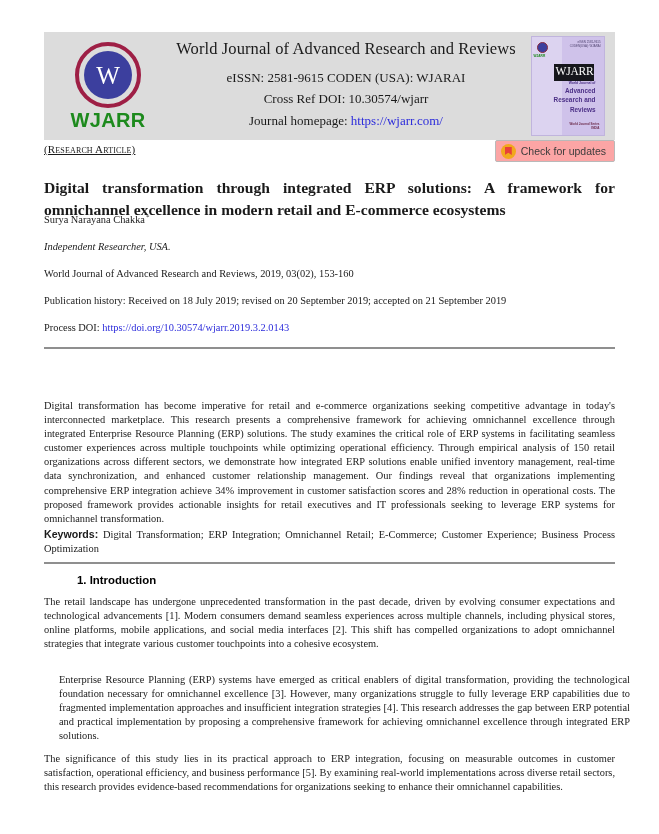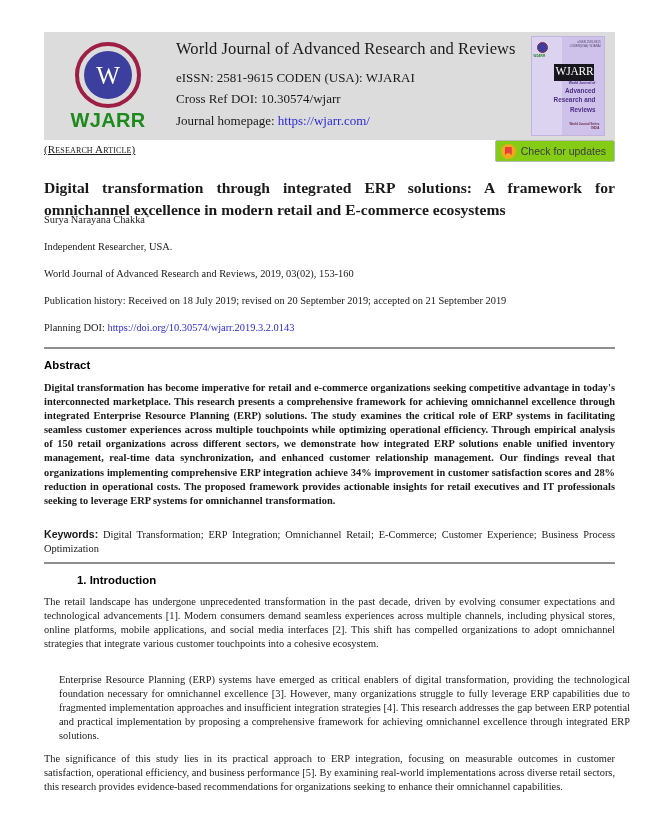--- a/index.html
+++ b/index.html
@@ -78,20 +78,21 @@
     font-family: "Liberation Sans", sans-serif;
     font-weight: bold;
     font-size: 20px;
     letter-spacing: 0.3px;
   }
 
   .masthead {
     flex: 1 1 auto;
     display: flex;
     flex-direction: column;
+    align-items: center;
     justify-content: center;
     padding: 4px 4px 6px 4px;
   }
   .journal-title {
     font-size: 16.5px;
     letter-spacing: 0.1px;
     margin-bottom: 8px;
     white-space: nowrap;
   }
   .masthead-line {
@@ -204,21 +205,21 @@
     letter-spacing: 0.15px;
     text-decoration: underline;
   }
   .crossmark {
     position: absolute;
     right: 0;
     top: -1px;
     height: 22px;
     box-sizing: border-box;
     border: 1px solid #b9b9b9;
-    background: #84cc16;
+    background: #fca5a5;
     border-radius: 2px;
     display: flex;
     align-items: center;
     gap: 5px;
     padding: 0 8px 0 5px;
   }
   .crossmark-icon {
     width: 15px; height: 15px;
     border-radius: 50%;
     background: #f2a81d;
@@ -257,21 +258,21 @@
     position: absolute;
     left: 44px;
     top: 213px;
     width: 571px;
   }
   .meta-line {
     font-size: 10.4px;
     line-height: 1.2;
     margin-bottom: 14.5px;
   }
-  .meta-line.affil { }
+  .meta-line.affil { font-style: italic; }
   .meta-line sup {
     font-size: 7px;
     vertical-align: super;
     margin-left: 1px;
   }
 
   
   .rule {
     position: absolute;
     left: 44px;
@@ -297,21 +298,21 @@
 
   .body-block {
     position: absolute;
     left: 44px;
     width: 571px;
     font-size: 10.4px;
     line-height: 1.355;
     text-align: justify;
     text-justify: inter-word;
   }
-  #abstract-text { top: 381px; font-weight: bold; }
+  #abstract-text { top: 399px; }
   #keywords-block { top: 527px; }
   #intro-p1 { top: 595px; }
   #intro-p2 { top: 673px; margin-left: 15px; }
   #intro-p3 { top: 752px; }
 
   .kw-label {
     font-family: "Liberation Sans", sans-serif;
     font-weight: bold;
     font-size: 10.6px;
   }
@@ -368,25 +369,24 @@
     </div>
   </div>
 
   <h1 class="doc-title">Digital transformation through integrated ERP solutions: A framework for omnichannel excellence in modern retail and E-commerce ecosystems</h1>
 
   <div class="meta">
     <div class="meta-line"><span>Surya Narayana Chakka</span><sup>*</sup></div>
     <div class="meta-line affil">Independent Researcher, USA.</div>
     <div class="meta-line">World Journal of Advanced Research and Reviews, 2019, 03(02), 153-160</div>
     <div class="meta-line">Publication history: Received on 18 July 2019; revised on 20 September 2019; accepted on 21 September 2019</div>
-    <div class="meta-line"><span>Planning DOI:</span> <a class="link" href="#">https://doi.org/10.30574/wjarr.2019.3.2.0143</a></div>
+    <div class="meta-line"><span>Process DOI:</span> <a class="link" href="#">https://doi.org/10.30574/wjarr.2019.3.2.0143</a></div>
   </div>
 
   <div class="rule" id="rule-abstract"></div>
-  <div class="section-heading" id="abstract-heading">Abstract</div>
   <div class="body-block" id="abstract-text">Digital transformation has become imperative for retail and e-commerce organizations seeking competitive advantage in today's interconnected marketplace. This research presents a comprehensive framework for achieving omnichannel excellence through integrated Enterprise Resource Planning (ERP) solutions. The study examines the critical role of ERP systems in facilitating seamless customer experiences across multiple touchpoints while optimizing operational efficiency. Through empirical analysis of 150 retail organizations across different sectors, we demonstrate how integrated ERP solutions enable unified inventory management, real-time data synchronization, and enhanced customer relationship management. Our findings reveal that organizations implementing comprehensive ERP integration achieve 34% improvement in customer satisfaction scores and 28% reduction in operational costs. The proposed framework provides actionable insights for retail executives and IT professionals seeking to leverage ERP systems for omnichannel transformation.</div>
 
   <div class="body-block" id="keywords-block"><span class="kw-label">Keywords:</span> <span>Digital Transformation; ERP Integration; Omnichannel Retail; E-Commerce; Customer Experience; Business Process Optimization</span></div>
 
   <div class="rule" id="rule-intro"></div>
   <div class="section-heading" id="intro-heading">1. Introduction</div>
   <div class="body-block" id="intro-p1">The retail landscape has undergone unprecedented transformation in the past decade, driven by evolving consumer expectations and technological advancements [1]. Modern consumers demand seamless experiences across multiple channels, including physical stores, online platforms, mobile applications, and social media interfaces [2]. This shift has compelled organizations to adopt omnichannel strategies that integrate various customer touchpoints into a cohesive ecosystem.</div>
   <div class="body-block" id="intro-p2">Enterprise Resource Planning (ERP) systems have emerged as critical enablers of digital transformation, providing the technological foundation necessary for omnichannel excellence [3]. However, many organizations struggle to fully leverage ERP capabilities due to fragmented implementation approaches and insufficient integration strategies [4]. This research addresses the gap between ERP potential and practical implementation by proposing a comprehensive framework for achieving omnichannel excellence through integrated ERP solutions.</div>
   <div class="body-block" id="intro-p3">The significance of this study lies in its practical approach to ERP integration, focusing on measurable outcomes in customer satisfaction, operational efficiency, and business performance [5]. By examining real-world implementations across diverse retail sectors, this research provides evidence-based recommendations for organizations seeking to enhance their omnichannel capabilities.</div>
 

